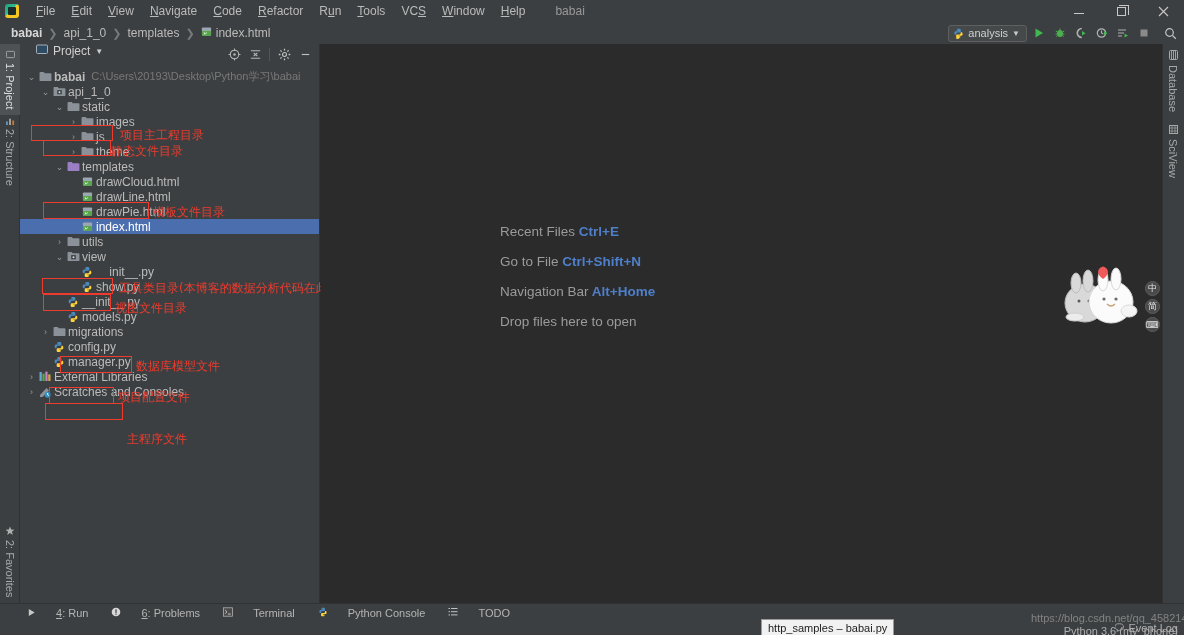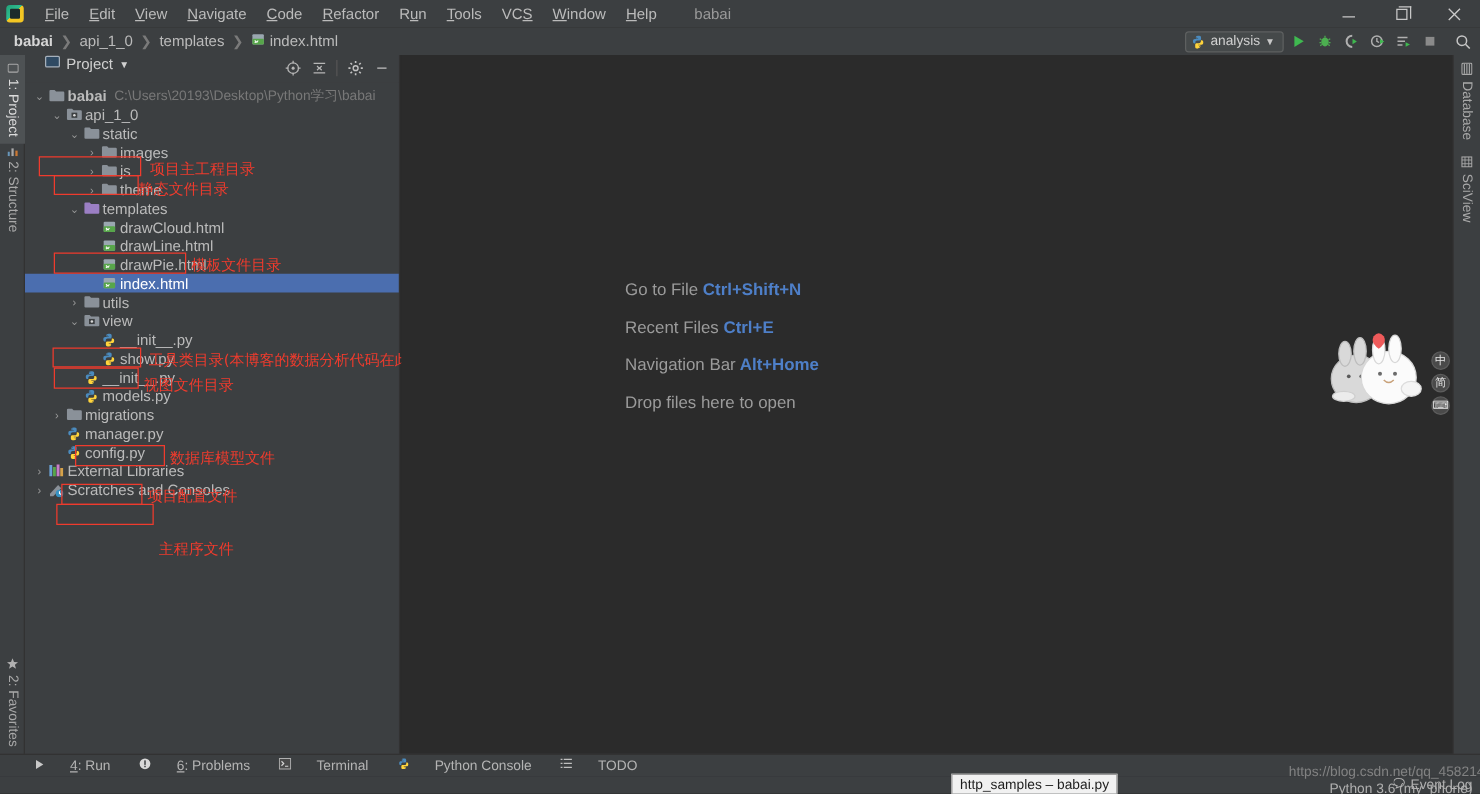--- a/index.html
+++ b/index.html
@@ -562,31 +562,31 @@
           <span class="label">migrations</span>
         </div>
         <div class="row">
           <span class="arrow" style="margin-left: 20px;"></span>
           <span class="ficon">
             <svg width="12" height="12" viewBox="0 0 16 16">
               <path d="M7.8 1.2c-1.9 0-2.3.9-2.3 1.8v1.2h2.5v.5H4.2c-1.1 0-2 .8-2 2.5 0 1.6.6 2.5 1.7 2.5h.9V8.4c0-1.2.9-2.1 2.1-2.1h2.5c1 0 1.7-.7 1.7-1.6V3c0-.9-.7-1.8-1.9-1.8H7.8zM6.5 2.3a.5.5 0 110 1 .5.5 0 010-1z" fill="#4b8bbe"></path>
               <path d="M8.2 14.8c1.9 0 2.3-.9 2.3-1.8v-1.2H8v-.5h3.8c1.1 0 2-.8 2-2.5 0-1.6-.6-2.5-1.7-2.5h-.9v1.3c0 1.2-.9 2.1-2.1 2.1H6.6c-1 0-1.7.7-1.7 1.6V13c0 .9.7 1.8 1.9 1.8h1.4zm1.3-1.1a.5.5 0 110-1 .5.5 0 010 1z" fill="#ffd43b"></path>
             </svg>
           </span>
-          <span class="label">manager.py</span>
+          <span class="label">config.py</span>
         </div>
         <div class="row">
           <span class="arrow" style="margin-left: 20px;"></span>
           <span class="ficon">
             <svg width="12" height="12" viewBox="0 0 16 16">
               <path d="M7.8 1.2c-1.9 0-2.3.9-2.3 1.8v1.2h2.5v.5H4.2c-1.1 0-2 .8-2 2.5 0 1.6.6 2.5 1.7 2.5h.9V8.4c0-1.2.9-2.1 2.1-2.1h2.5c1 0 1.7-.7 1.7-1.6V3c0-.9-.7-1.8-1.9-1.8H7.8zM6.5 2.3a.5.5 0 110 1 .5.5 0 010-1z" fill="#4b8bbe"></path>
               <path d="M8.2 14.8c1.9 0 2.3-.9 2.3-1.8v-1.2H8v-.5h3.8c1.1 0 2-.8 2-2.5 0-1.6-.6-2.5-1.7-2.5h-.9v1.3c0 1.2-.9 2.1-2.1 2.1H6.6c-1 0-1.7.7-1.7 1.6V13c0 .9.7 1.8 1.9 1.8h1.4zm1.3-1.1a.5.5 0 110-1 .5.5 0 010 1z" fill="#ffd43b"></path>
             </svg>
           </span>
-          <span class="label">config.py</span>
+          <span class="label">manager.py</span>
         </div>
         <div class="row">
           <span class="arrow" style="margin-left: 6px;">›</span>
           <span class="ficon">
             <svg width="12" height="11" viewBox="0 0 12 11">
               <rect x="0.5" y="1" width="2.3" height="9" fill="#6ba3d6"></rect>
               <rect x="3.4" y="2.6" width="2.3" height="7.4" fill="#57a64a"></rect>
               <rect x="6.3" y="0.6" width="2.3" height="9.4" fill="#c97ec9"></rect>
               <rect x="9.2" y="3.4" width="2.3" height="6.6" fill="#d6a24a"></rect>
             </svg>
@@ -621,22 +621,22 @@
       <div class="redtext" style="left: 153px; top: 160px;">模板文件目录</div>
       <div class="redtext" style="left: 119px; top: 236px;">工具类目录(本博客的数据分析代码在此目录的analysis.py文件中)</div>
       <div class="redtext" style="left: 115px; top: 256px;">视图文件目录</div>
       <div class="redtext" style="left: 136px; top: 314px;">数据库模型文件</div>
       <div class="redtext" style="left: 118px; top: 345px;">项目配置文件</div>
       <div class="redtext" style="left: 127px; top: 362px; margin-top: 25px;">主程序文件</div>
     </div>
 
   <div class="editor">
     <div class="hints" id="hints-root">
+        <div class="hint"><span>Recent Files</span><span class="key">  Ctrl+E</span></div>
         <div class="hint"><span>Go to File</span><span class="key">  Ctrl+Shift+N</span></div>
-        <div class="hint"><span>Recent Files</span><span class="key">  Ctrl+E</span></div>
         <div class="hint"><span>Navigation Bar</span><span class="key">  Alt+Home</span></div>
         <div class="hint"><span>Drop files here to open</span></div>
       </div>
   </div>
 
   <div class="ime">
     <svg width="88" height="62" viewBox="0 0 88 62">
       <ellipse cx="30" cy="38" rx="20" ry="19" fill="#d9d9d9" stroke="#bdbdbd"></ellipse>
       <ellipse cx="21" cy="18" rx="5" ry="10" fill="#d9d9d9" stroke="#bdbdbd"></ellipse>
       <ellipse cx="33" cy="16" rx="5" ry="11" fill="#d9d9d9" stroke="#bdbdbd"></ellipse>

